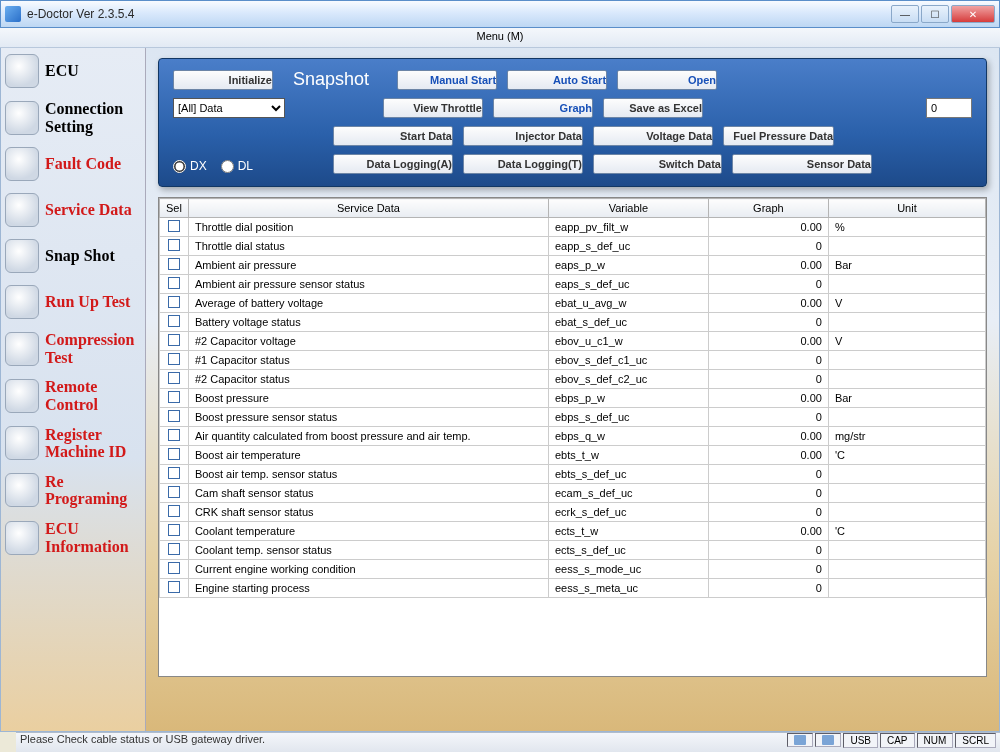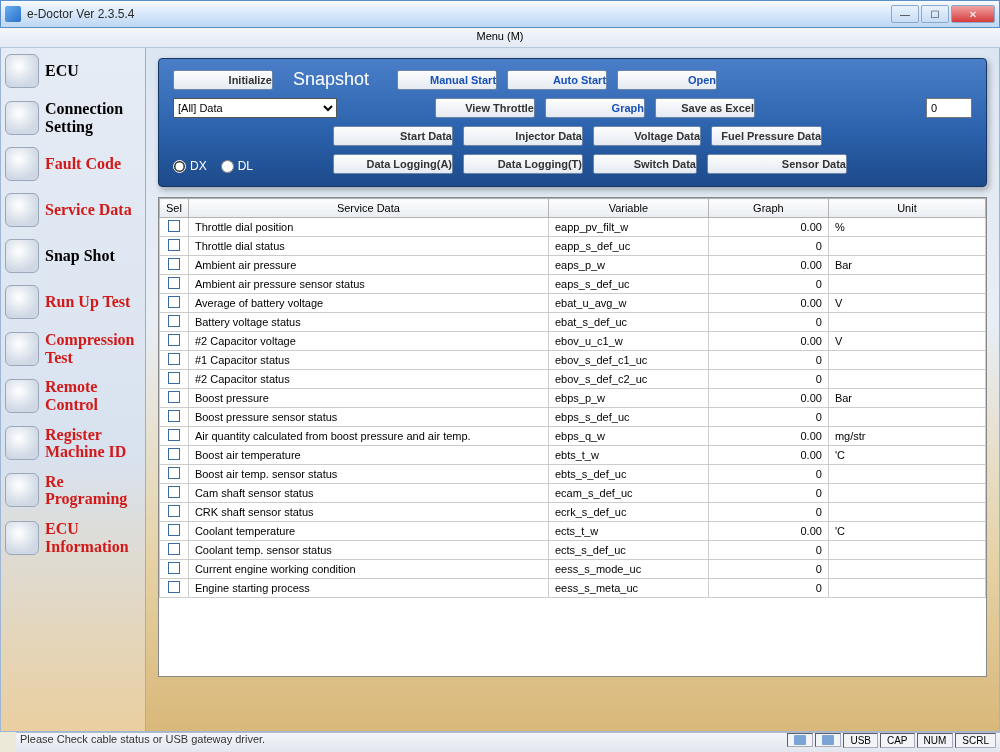--- a/index.html
+++ b/index.html
@@ -275,53 +275,53 @@
 
       <div class="panel-row">
         <div class="btn" style="width:100px">Initialize</div>
         <div class="panel-title">Snapshot</div>
         <div class="btn blue-text" style="width:100px">Manual Start</div>
         <div class="btn blue-text" style="width:100px">Auto Start</div>
         <div class="btn blue-text" style="width:100px">Open</div>
       </div>
 
       <div class="panel-row">
-        <select class="combo" style="width:164px">
+        <select class="combo" style="width:112px">
           <option>[All] Data</option>
         </select>
         <div style="width:78px"></div>
         <div class="btn" style="width:100px">View Throttle</div>
         <div class="btn blue-text" style="width:100px">Graph</div>
         <div class="btn" style="width:100px">Save as Excel</div>
         <div style="flex:1"></div>
         <input class="numspin" value="0" style="">
       </div>
 
       <div class="panel-row">
         <div style="width:150px"></div>
         <div class="btn" style="width:120px">Start Data</div>
         <div class="btn" style="width:120px">Injector Data</div>
-        <div class="btn" style="width:108px">Voltage Data</div>
+        <div class="btn" style="width:120px">Voltage Data</div>
         <div class="btn" style="width:111px">Fuel Pressure Data</div>
       </div>
 
       <div class="panel-row" style="margin-bottom:0">
         <div class="radio-group" style="width:150px">
           <label>
               <input type="radio" name="dxdl" checked="" style=""> 
               <span>DX</span>
             </label>
           <label>
               <input type="radio" name="dxdl" style=""> 
               <span>DL</span>
             </label>
         </div>
         <div class="btn" style="width:120px">Data Logging(A)</div>
         <div class="btn" style="width:120px">Data Logging(T)</div>
-        <div class="btn" style="width:104px">Switch Data</div>
+        <div class="btn" style="width:129px">Switch Data</div>
         <div class="btn" style="width:140px">Sensor Data</div>
       </div>
     </div>
 
     <div class="table-wrap">
       <div class="scroll">
         <table>
           <thead>
             <tr>
               <th style="width:20px">Sel</th>

